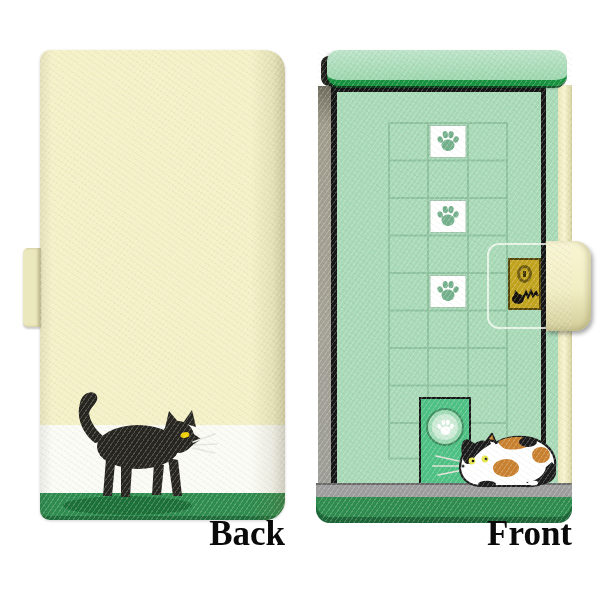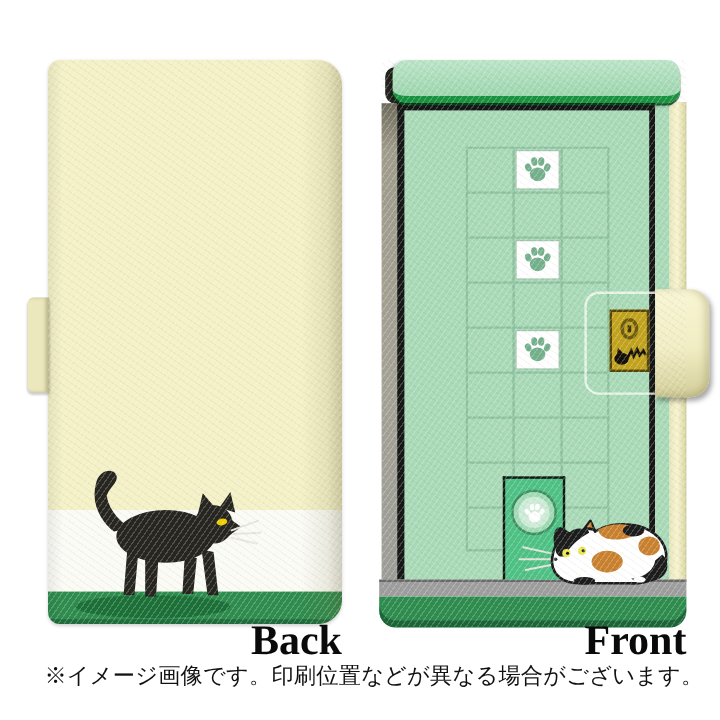--- a/index.html
+++ b/index.html
@@ -191,16 +191,15 @@
     <circle cx="54" cy="30" r="1.3" fill="#151515"></circle>
     <circle cx="31" cy="37" r="1.5" fill="#333333"></circle>
   </svg>
 
   <div class="abs texture tex-back"></div>
   <div class="abs texture tex-front"></div>
 
   <div class="abs view-label label-back">Back</div>
   <div class="abs view-label label-front">Front</div>
   <div class="abs notes">
-    <div>※イメージ画像です。印刷位置などが異なる場合がございます。</div>
   </div>
 
 </div>
 
 </body></html>

